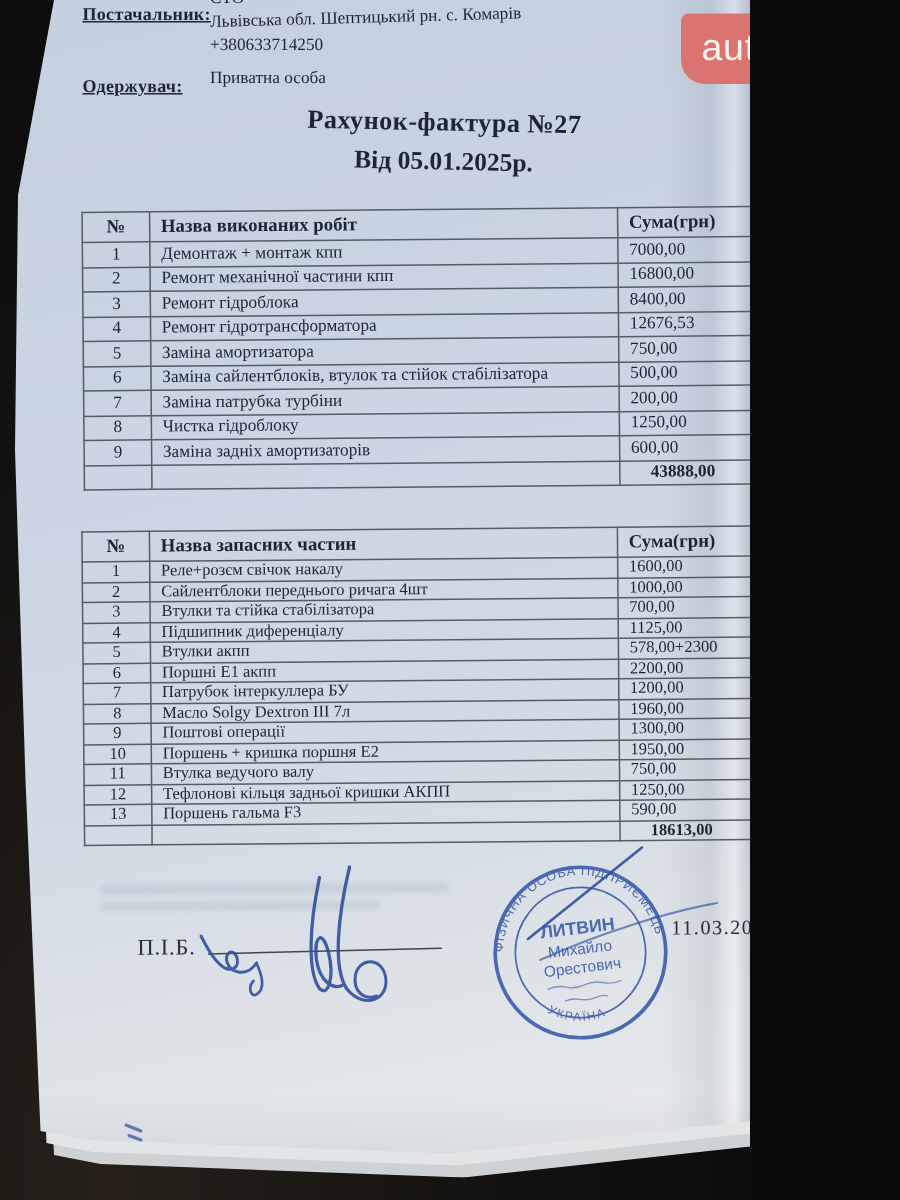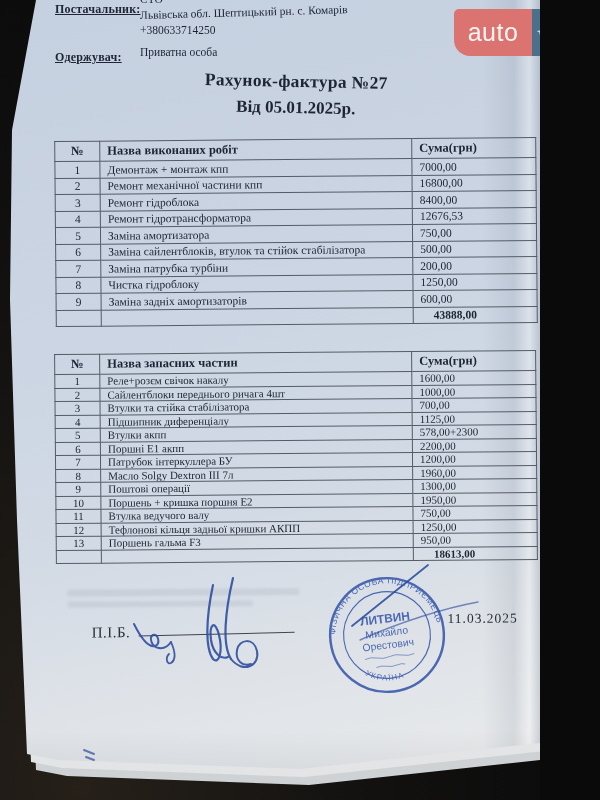--- a/index.html
+++ b/index.html
@@ -1,19 +1,19 @@
 <!DOCTYPE html>
 <html style="--auto-bg: #db7471; --ria-bg: #4a708b; --stamp-blue: #2b4ea6; --ink-blue: #2e4f9f;"><head>
 <meta charset="utf-8">
 <style>
   :root{
     --auto-bg:#db7471; --ria-bg:#4a708b; --stamp-blue:#2b4ea6; --ink-blue:#2e4f9f;
   }
   html,body{margin:0;padding:0;background:#0a0a0b;}
-  .photo{position:relative;width:540px;height:800px;overflow:hidden;
+  .photo{position:relative;width:500px;height:800px;overflow:hidden;
     background:radial-gradient(ellipse at 15% 98%, #262019 0%, #121110 45%, #070708 100%);
     font-family:"Liberation Serif", serif;text-decoration:underline;}
   .sheetshape{position:absolute;inset:0;
     clip-path:polygon(36px 0, 593px 0, 589px 160px, 580px 470px, 574px 688px, 549px 742px, 300px 769px, 58px 760px, 27px 754px, 17px 520px, 10px 300px, 12px 130px);}
   .sheet2{transform:translate(4px,8px);background:#e2e4e6;}
   .sheet3{transform:translate(9px,16px);background:#cfd2d5;}
   .paper{background:linear-gradient(168deg,#c5d0e0 0%,#cbd5e3 38%,#d2dae5 62%,#dfe3e8 80%,#ebecec 100%);}
   .content{position:absolute;inset:0;color:#1e2535;}
   .curl{position:absolute;top:0;bottom:0;right:0;width:58px;pointer-events:none;
     background:linear-gradient(90deg,rgba(0,0,0,0) 0%,rgba(70,80,100,.10) 55%,rgba(255,255,255,.28) 82%,rgba(110,120,140,.22) 100%);}
@@ -225,21 +225,21 @@
               <td class="c2">750,00</td>
             </tr>
             <tr>
               <td class="c0">12</td>
               <td class="c1">Тефлонові кільця задньої кришки АКПП</td>
               <td class="c2">1250,00</td>
             </tr>
             <tr>
               <td class="c0">13</td>
               <td class="c1">Поршень гальма F3</td>
-              <td class="c2">950,00</td>
+              <td class="c2">590,00</td>
             </tr>
             <tr>
               <td class="c0"></td>
               <td class="c1"></td>
               <td class="c2 total">18613,00</td>
             </tr>
           </tbody>
         </table>
 
       <div class="footer">

